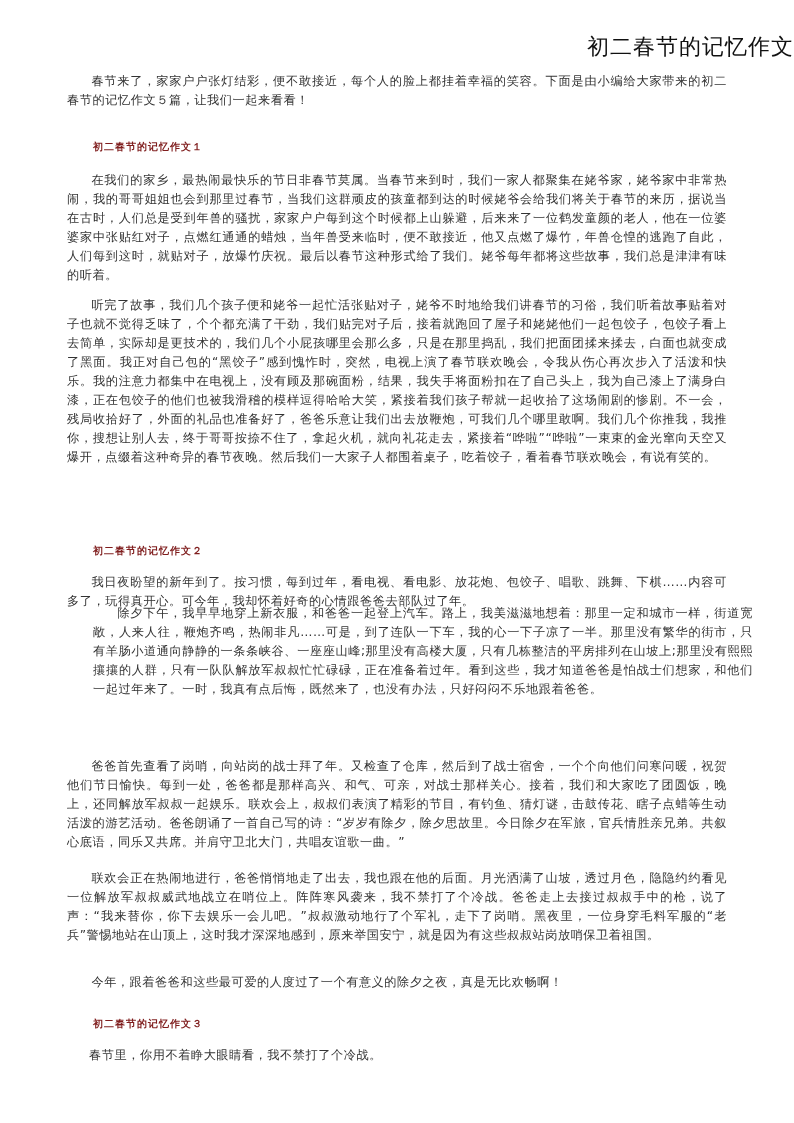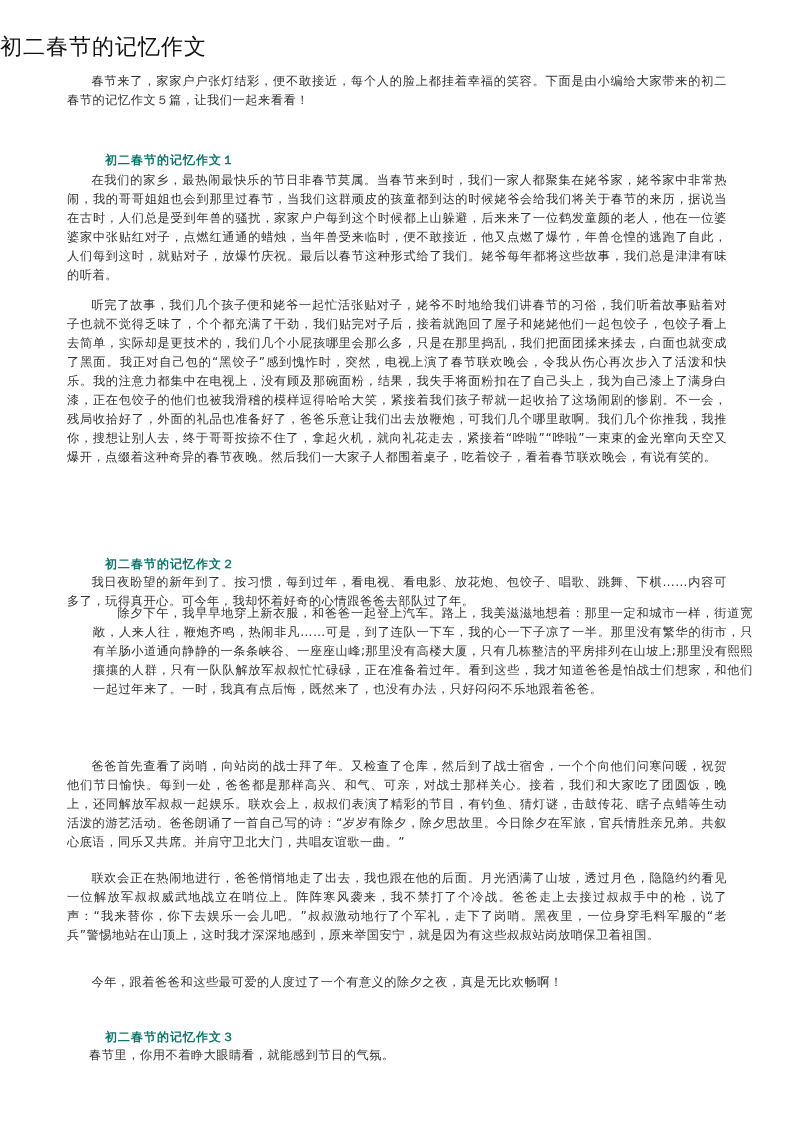--- a/index.html
+++ b/index.html
@@ -1,32 +1,32 @@
 <!DOCTYPE html>
 <html><head>
 <meta charset="utf-8">
 <style>
   html, body { margin: 0; padding: 0; background: #ffffff; }
   body { width: 794px; height: 1123px; overflow: hidden; position: relative; }
   .page { position: absolute; left: 0; top: 0; width: 794px; height: 1123px; }
   .title {
     position: absolute; left: 0; width: 794px; top: 32px;
-    text-align: left; font-family: "DejaVu Sans", sans-serif;
+    text-align: right; font-family: "DejaVu Sans", sans-serif;
     font-size: 22px; color: #111111; letter-spacing: 1px; margin: 0; font-weight: normal;
   }
   .p {
     position: absolute; left: 67px; width: 660px;
     font-family: "DejaVu Sans", sans-serif; font-size: 12.2px;
     line-height: 19px; color: #333333; margin: 0;
     text-indent: 2em; text-align: justify; letter-spacing: 0.55px;
   }
   .p.noindent { text-indent: 0; left: 89px; width: 640px; }
   .h {
     position: absolute; left: 89px; font-family: "DejaVu Serif", serif;
-    font-size: 12px; font-weight: bold; color: #0f766e; margin: 16px; letter-spacing: 1px;
+    font-size: 10px; font-weight: bold; color: #7f1d1d; margin: 4px; letter-spacing: 1px;
   }
 </style>
 </head>
 <body>
 
 <div class="page">
   <h1 class="title">初二春节的记忆作文</h1>
 
   <p class="p" style="top:72px;">春节来了，家家户户张灯结彩，便不敢接近，每个人的脸上都挂着幸福的笑容。下面是由小编给大家带来的初二春节的记忆作文５篇，让我们一起来看看！</p>
 
@@ -35,14 +35,14 @@
   <p class="p" style="top:296px;">听完了故事，我们几个孩子便和姥爷一起忙活张贴对子，姥爷不时地给我们讲春节的习俗，我们听着故事贴着对子也就不觉得乏味了，个个都充满了干劲，我们贴完对子后，接着就跑回了屋子和姥姥他们一起包饺子，包饺子看上去简单，实际却是更技术的，我们几个小屁孩哪里会那么多，只是在那里捣乱，我们把面团揉来揉去，白面也就变成了黑面。我正对自己包的“黑饺子”感到愧怍时，突然，电视上演了春节联欢晚会，令我从伤心再次步入了活泼和快乐。我的注意力都集中在电视上，没有顾及那碗面粉，结果，我失手将面粉扣在了自己头上，我为自己漆上了满身白漆，正在包饺子的他们也被我滑稽的模样逗得哈哈大笑，紧接着我们孩子帮就一起收拾了这场闹剧的惨剧。不一会，残局收拾好了，外面的礼品也准备好了，爸爸乐意让我们出去放鞭炮，可我们几个哪里敢啊。我们几个你推我，我推你，搜想让别人去，终于哥哥按捺不住了，拿起火机，就向礼花走去，紧接着“哗啦”“哗啦”一束束的金光窜向天空又爆开，点缀着这种奇异的春节夜晚。然后我们一大家子人都围着桌子，吃着饺子，看着春节联欢晚会，有说有笑的。</p>
 
   <h2 class="h" style="top:540px;text-align:right;">初二春节的记忆作文２</h2>
   <p class="p" style="top:573px;">我日夜盼望的新年到了。按习惯，每到过年，看电视、看电影、放花炮、包饺子、唱歌、跳舞、下棋……内容可多了，玩得真开心。可今年，我却怀着好奇的心情跟爸爸去部队过了年。</p>
   <p class="p" style="top:604px;margin-left:26px;">除夕下午，我早早地穿上新衣服，和爸爸一起登上汽车。路上，我美滋滋地想着：那里一定和城市一样，街道宽敞，人来人往，鞭炮齐鸣，热闹非凡……可是，到了连队一下车，我的心一下子凉了一半。那里没有繁华的街市，只有羊肠小道通向静静的一条条峡谷、一座座山峰;那里没有高楼大厦，只有几栋整洁的平房排列在山坡上;那里没有熙熙攘攘的人群，只有一队队解放军叔叔忙忙碌碌，正在准备着过年。看到这些，我才知道爸爸是怕战士们想家，和他们一起过年来了。一时，我真有点后悔，既然来了，也没有办法，只好闷闷不乐地跟着爸爸。</p>
   <p class="p" style="top:757px;">爸爸首先查看了岗哨，向站岗的战士拜了年。又检查了仓库，然后到了战士宿舍，一个个向他们问寒问暖，祝贺他们节日愉快。每到一处，爸爸都是那样高兴、和气、可亲，对战士那样关心。接着，我们和大家吃了团圆饭，晚上，还同解放军叔叔一起娱乐。联欢会上，叔叔们表演了精彩的节目，有钓鱼、猜灯谜，击鼓传花、瞎子点蜡等生动活泼的游艺活动。爸爸朗诵了一首自己写的诗：“岁岁有除夕，除夕思故里。今日除夕在军旅，官兵情胜亲兄弟。共叙心底语，同乐又共席。并肩守卫北大门，共唱友谊歌一曲。”</p>
   <p class="p" style="top:869px;">联欢会正在热闹地进行，爸爸悄悄地走了出去，我也跟在他的后面。月光洒满了山坡，透过月色，隐隐约约看见一位解放军叔叔威武地战立在哨位上。阵阵寒风袭来，我不禁打了个冷战。爸爸走上去接过叔叔手中的枪，说了声：“我来替你，你下去娱乐一会儿吧。”叔叔激动地行了个军礼，走下了岗哨。黑夜里，一位身穿毛料军服的“老兵”警惕地站在山顶上，这时我才深深地感到，原来举国安宁，就是因为有这些叔叔站岗放哨保卫着祖国。</p>
   <p class="p" style="top:973px;">今年，跟着爸爸和这些最可爱的人度过了一个有意义的除夕之夜，真是无比欢畅啊！</p>
 
   <h2 class="h" style="top:1013px;">初二春节的记忆作文３</h2>
-  <p class="p noindent" style="top:1046px;">春节里，你用不着睁大眼睛看，就能感到节日的气氛。</p>
+  <p class="p noindent" style="top:1046px;">春节里，你用不着睁大眼睛看，我不禁打了个冷战。</p>
 </div>
 
 </body></html>

